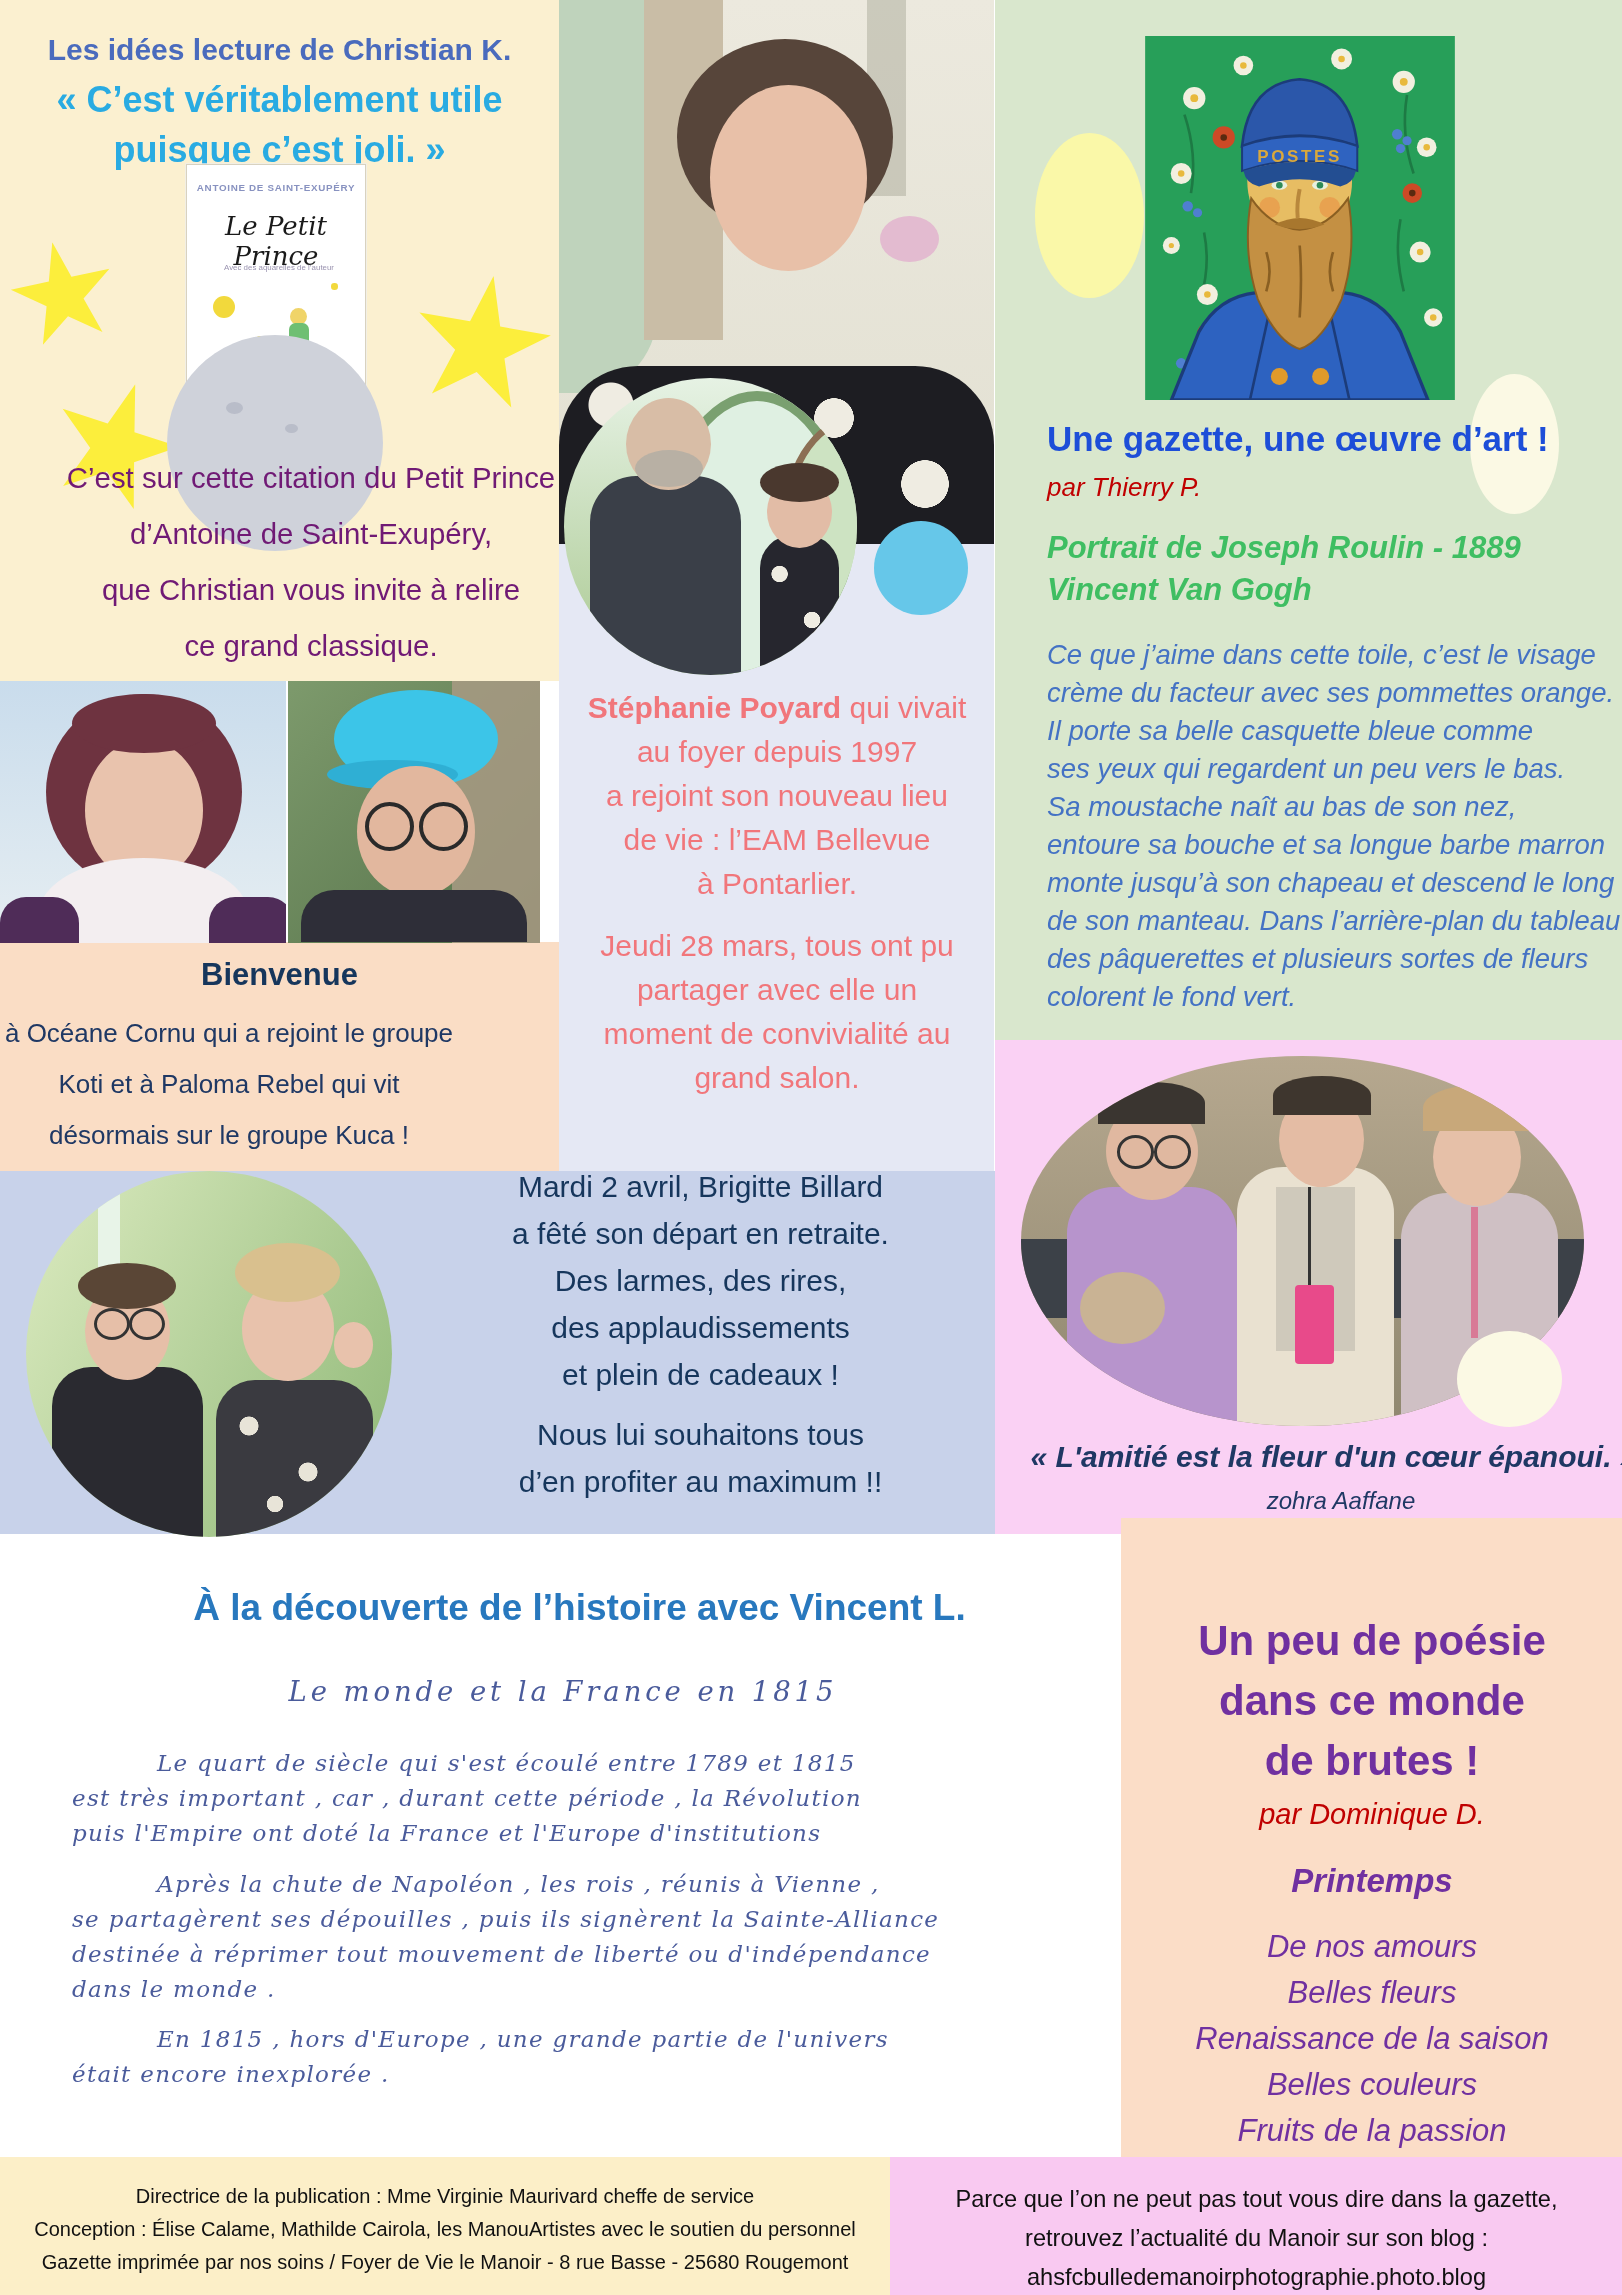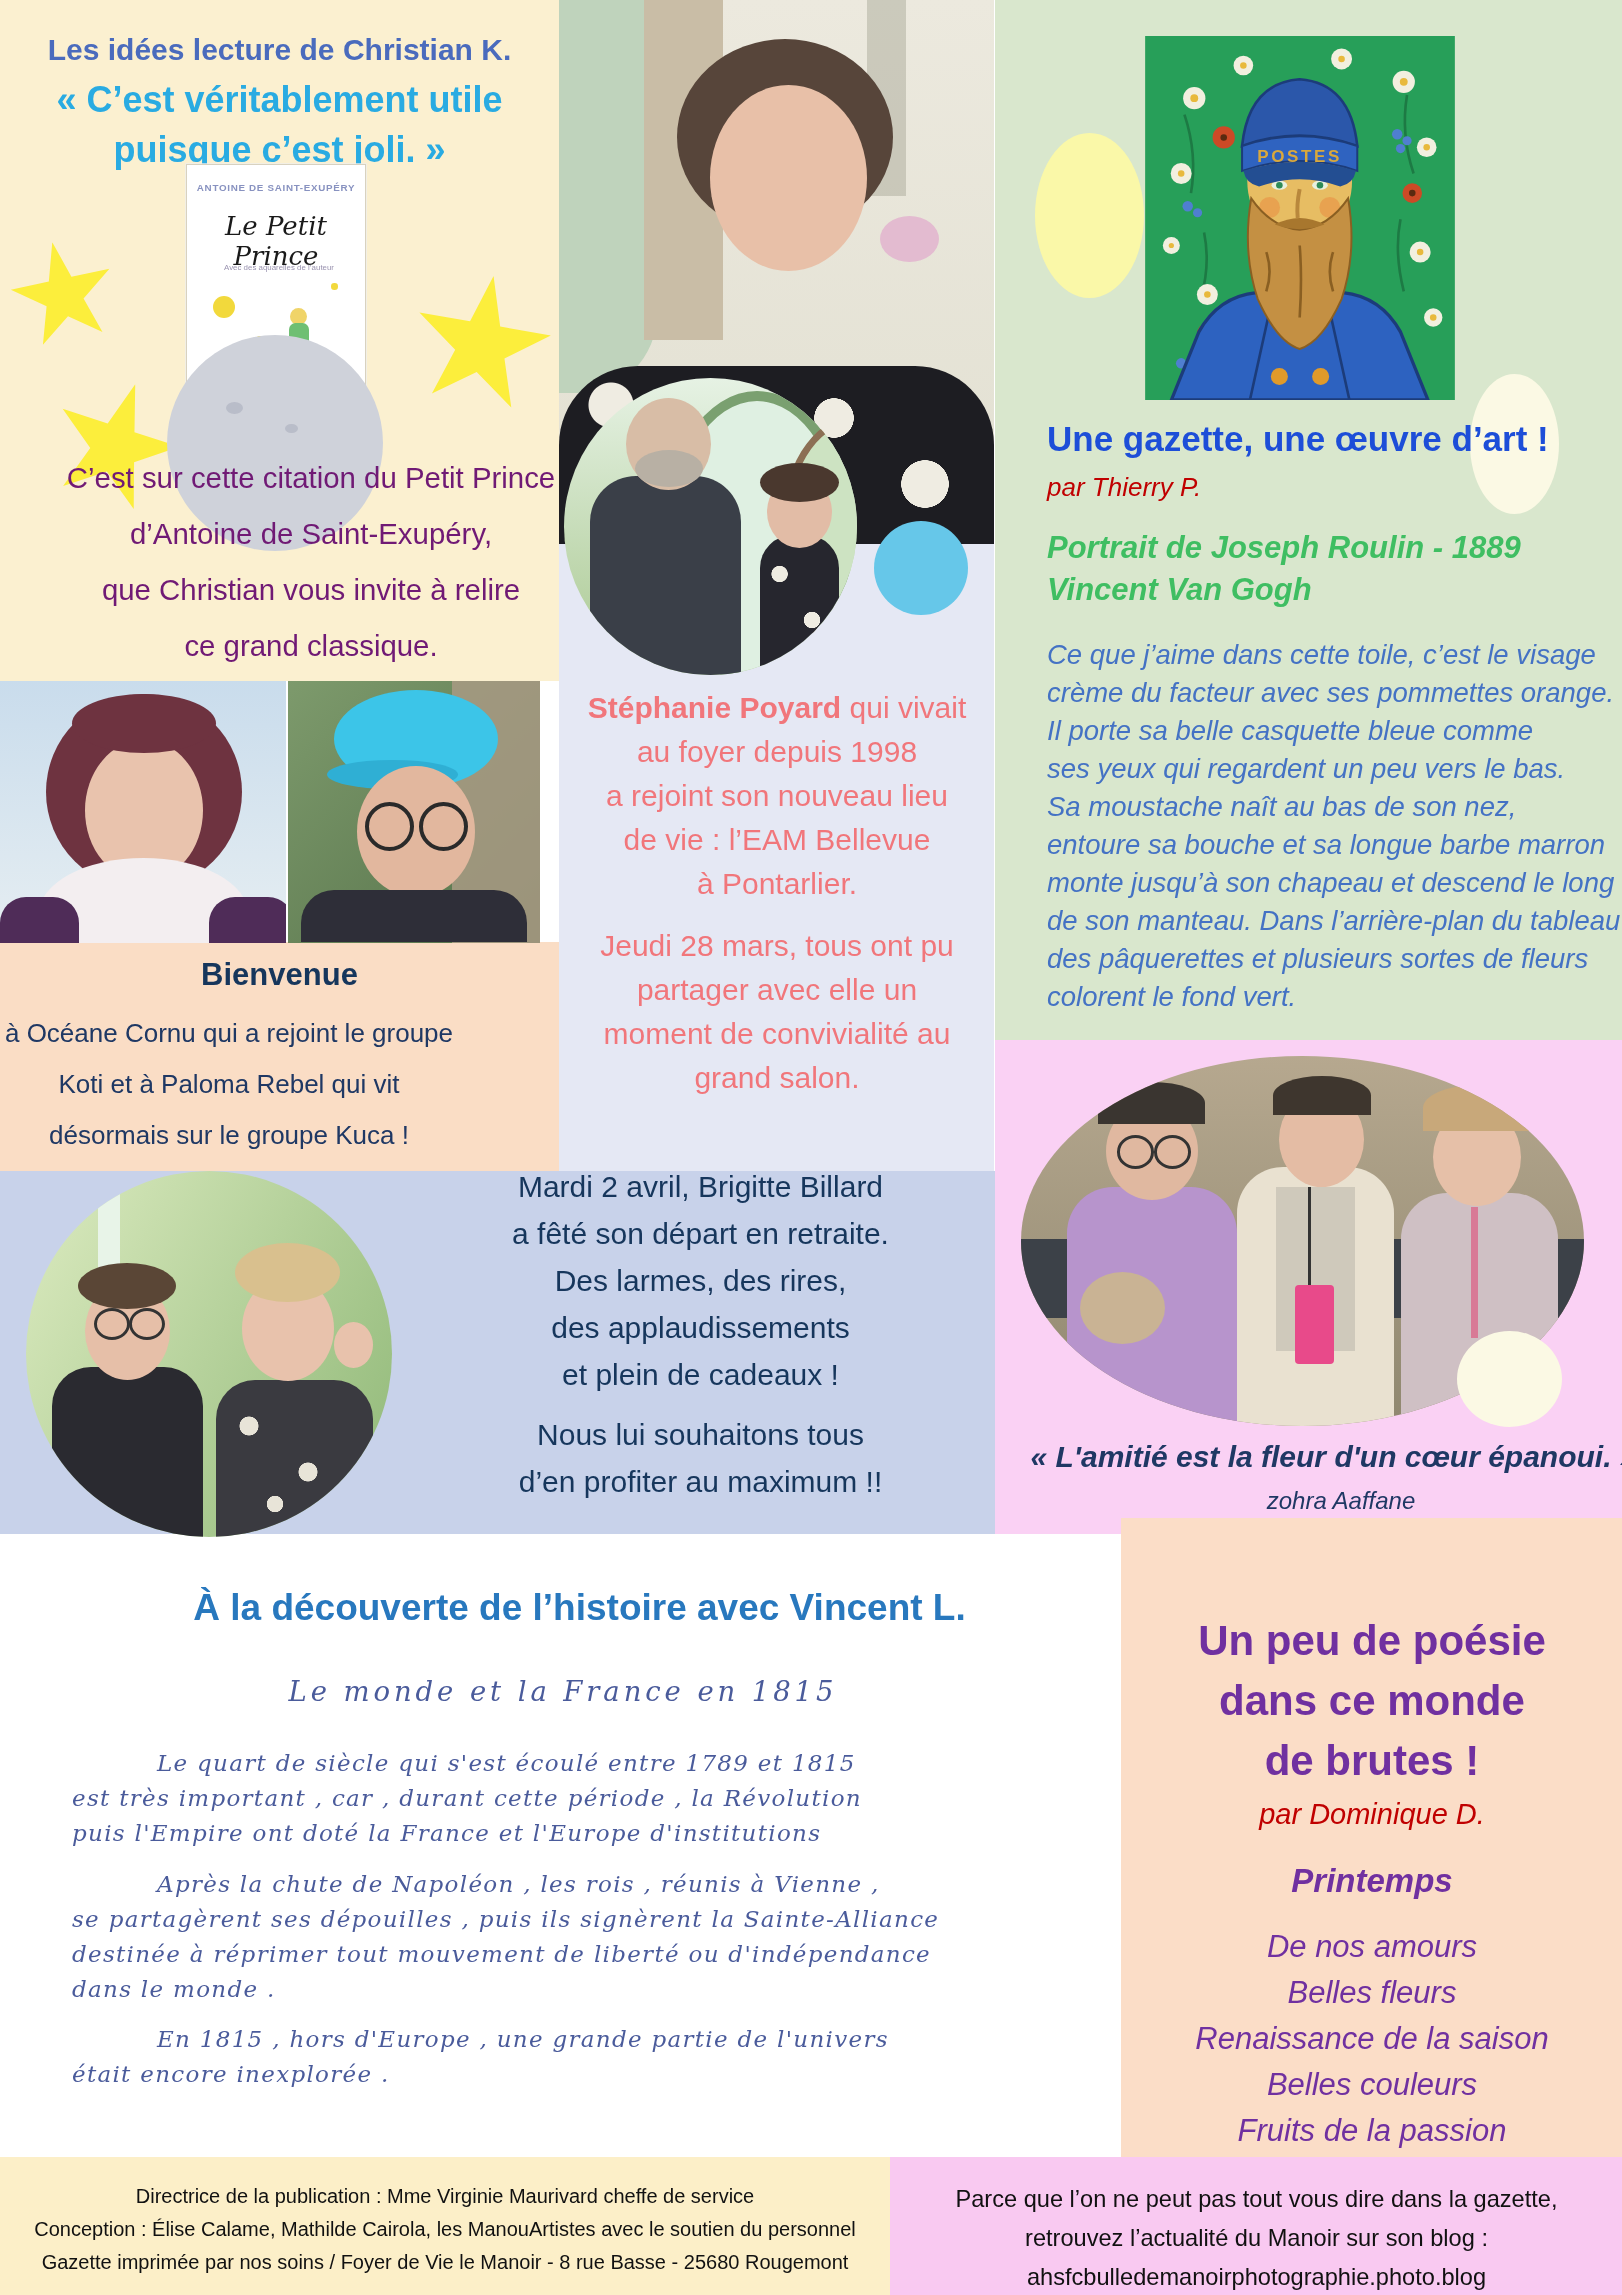--- a/index.html
+++ b/index.html
@@ -175,21 +175,21 @@
          background-image:radial-gradient(circle at 19.6px 39px,#efece2 0 7.9px,transparent 8.5px),radial-gradient(circle at 52px 85px,#efece2 0 7.9px,transparent 8.5px);"></div>
     <div class="round" style="left:203px;top:98px;width:65px;height:72px;background:#E2BCA6;"></div>
     <div class="round" style="left:196px;top:85px;width:79px;height:39px;background:#4A382E;"></div>
   </div>
 
   <div class="abs blue-circle"></div>
 
   <div class="abs ctr t-steph">
     <div><span style="font-weight:bold">Stéphanie Poyard</span><span> qui vivait</span></div>
     <div>
-        <div>au foyer depuis 1998</div>
+        <div>au foyer depuis 1997</div>
         <div>a rejoint son nouveau lieu</div>
         <div>de vie : l’EAM Bellevue</div>
         <div>à Pontarlier.</div>
       </div>
   </div>
   <div class="abs ctr t-steph2">
       <div>Jeudi 28 mars, tous ont pu</div>
       <div>partager avec elle un</div>
       <div>moment de convivialité au</div>
       <div>grand salon.</div>

